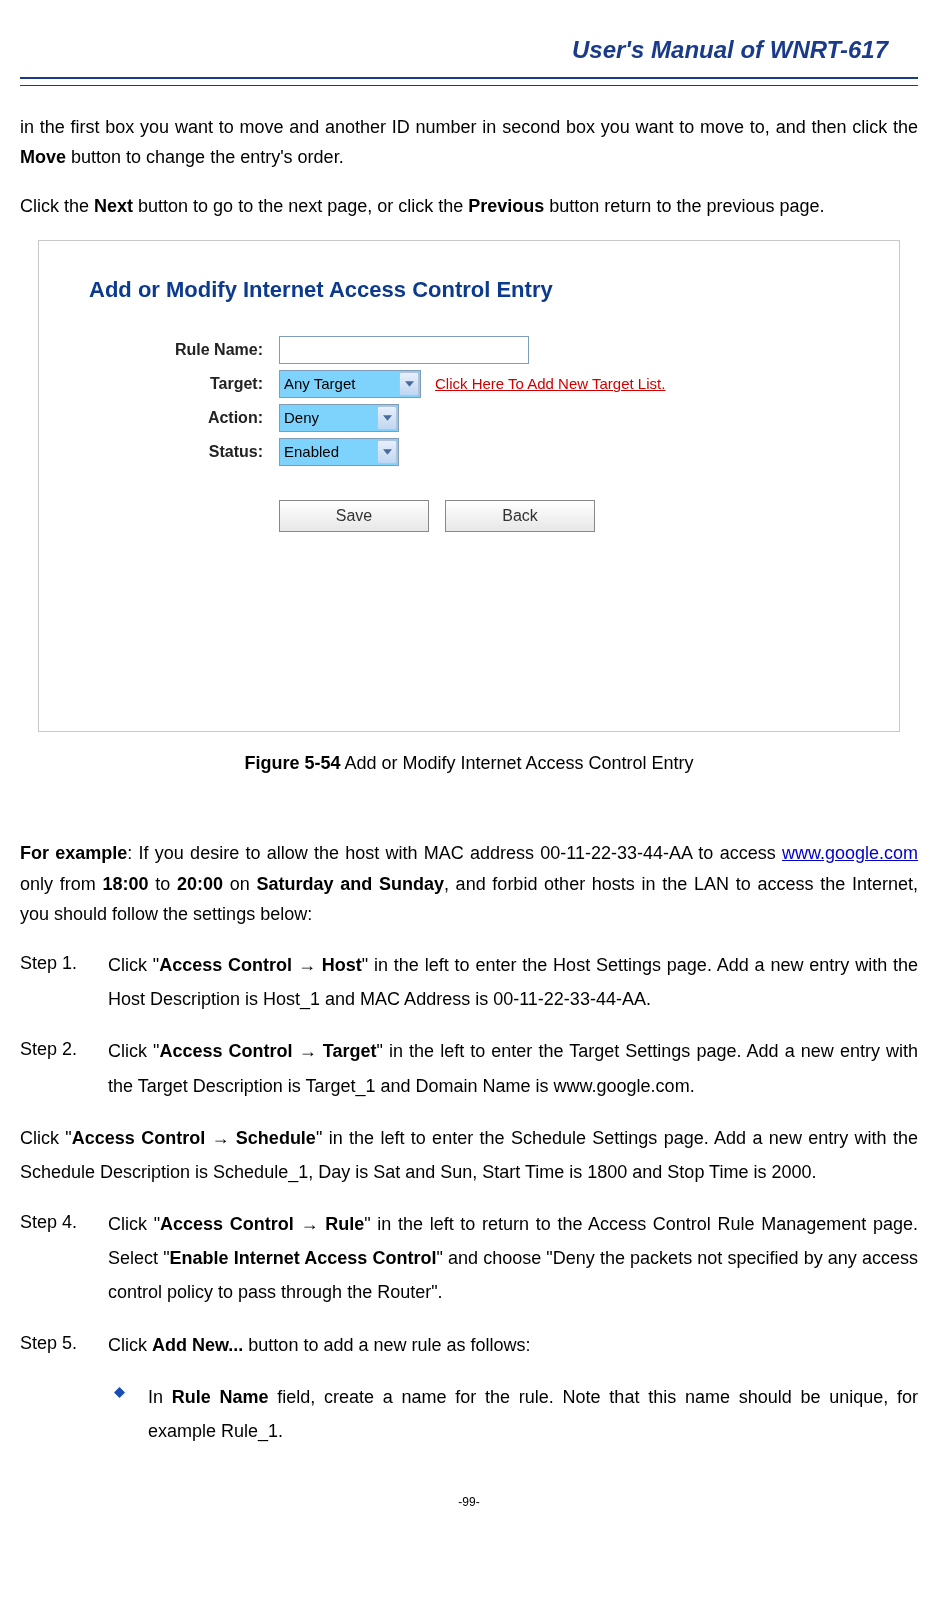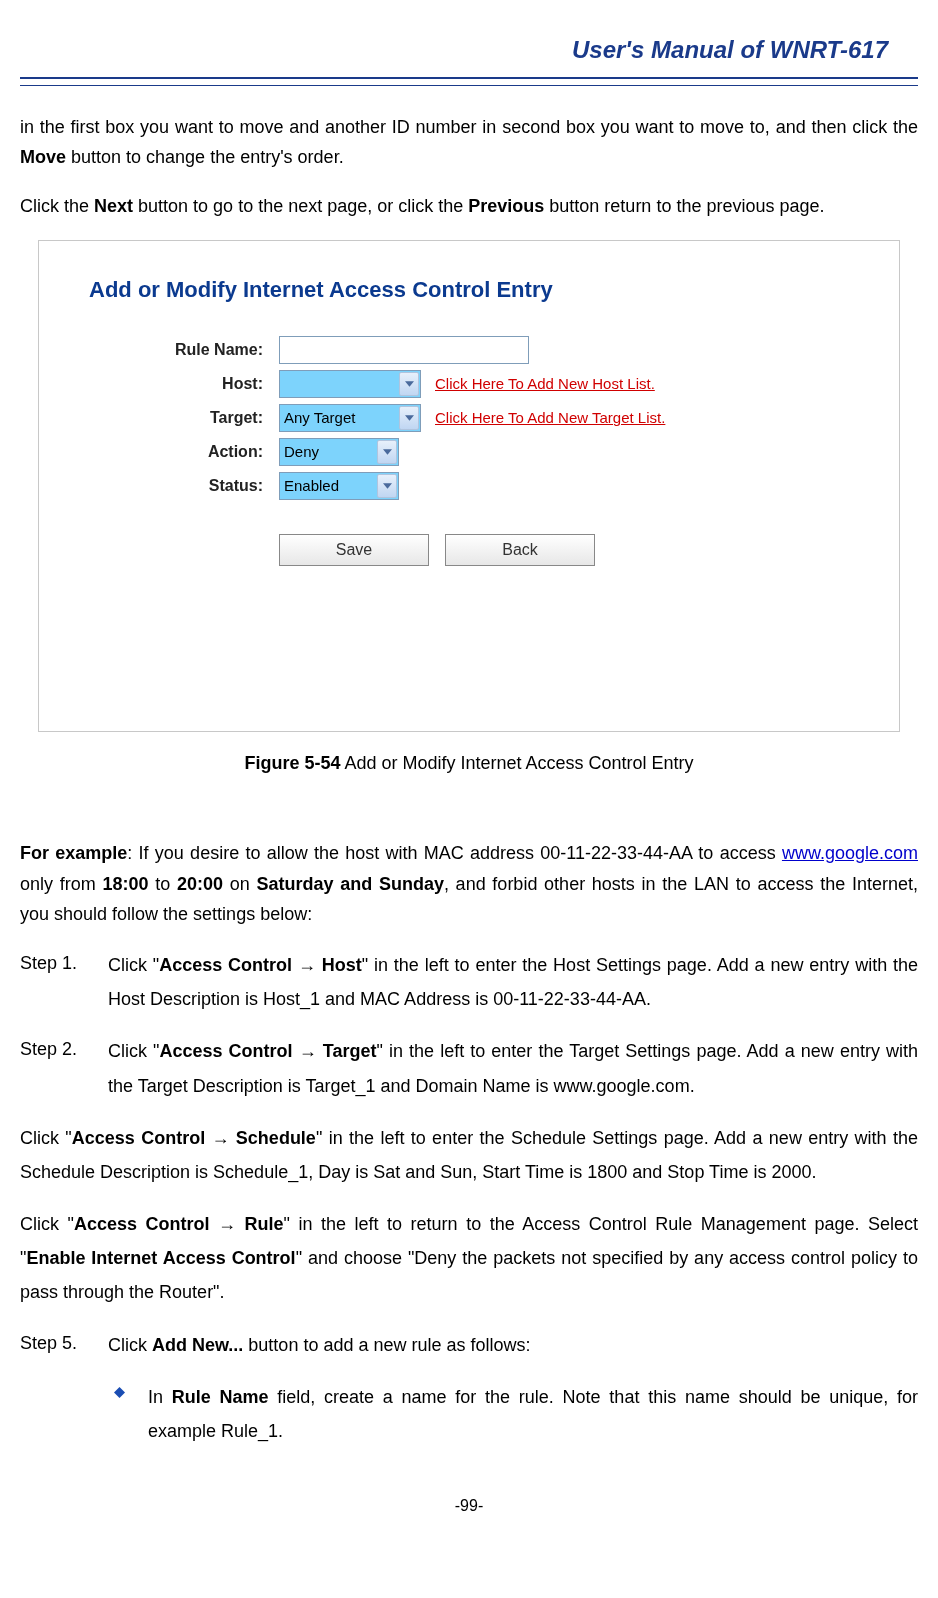--- a/index.html
+++ b/index.html
@@ -155,21 +155,21 @@
     }
     .bullet-diamond svg { width: 11px; height: 11px; }
     .link-blue {
       color: #0000cc;
       text-decoration: underline;
       font-weight: normal;
     }
     .page-num {
       text-align: center;
       margin-top: 44px;
-      font-size: 16px;
+      font-size: 12px;
     }
     b { font-weight: bold; }
   </style>
 </head>
 <body>
 
 <div class="header-title">User's Manual of WNRT-617</div>
 <div class="header-underline"></div>
 
 <div class="body-text">
@@ -181,32 +181,20 @@
 </div>
 
 <div class="screenshot-box">
   <div class="screenshot-title">Add or Modify Internet Access Control Entry</div>
 
   <div class="form-row">
     <div class="form-label">Rule Name:</div>
     <input class="wide-input" value="" style="">
   </div>
 
-  <div class="form-row">
-    <div class="form-label">Host:</div>
-    <div class="dropdown dd-sm">
-      <span></span>
-      <span class="dropdown-arrow">
-          <svg viewBox="0 0 10 6">
-            <path d="M0 0 L10 0 L5 6 Z" fill="#4a6a9c"></path>
-          </svg>
-        </span>
-    </div>
-    <span class="red-link">Click Here To Add New Host List.</span>
-  </div>
 
   <div class="form-row">
     <div class="form-label">Target:</div>
     <div class="dropdown dd-sm">
       <span>Any Target</span>
       <span class="dropdown-arrow">
           <svg viewBox="0 0 10 6">
             <path d="M0 0 L10 0 L5 6 Z" fill="#4a6a9c"></path>
           </svg>
         </span>
@@ -267,20 +255,21 @@
   </div>
 </div>
 
 <div class="step">
   <div class="step-body">
     <span>Click "</span><b>Access Control → Schedule</b><span>" in the left to enter the Schedule Settings page. Add a new entry with the Schedule Description is Schedule_1, Day is Sat and Sun, Start Time is 1800 and Stop Time is 2000.</span>
   </div>
 </div>
 
 <div class="step">
+  <div class="step-label">Step 4.</div>
   <div class="step-body">
     <span>Click "</span><b>Access Control → Rule</b><span>" in the left to return to the Access Control Rule Management page. Select "</span><b>Enable Internet Access Control</b><span>" and choose "Deny the packets not specified by any access control policy to pass through the Router".</span>
   </div>
 </div>
 
 <div class="step">
   <div class="step-label">Step 5.</div>
   <div class="step-body">
     <span>Click </span><b>Add New...</b><span> button to add a new rule as follows:</span>
   </div>

